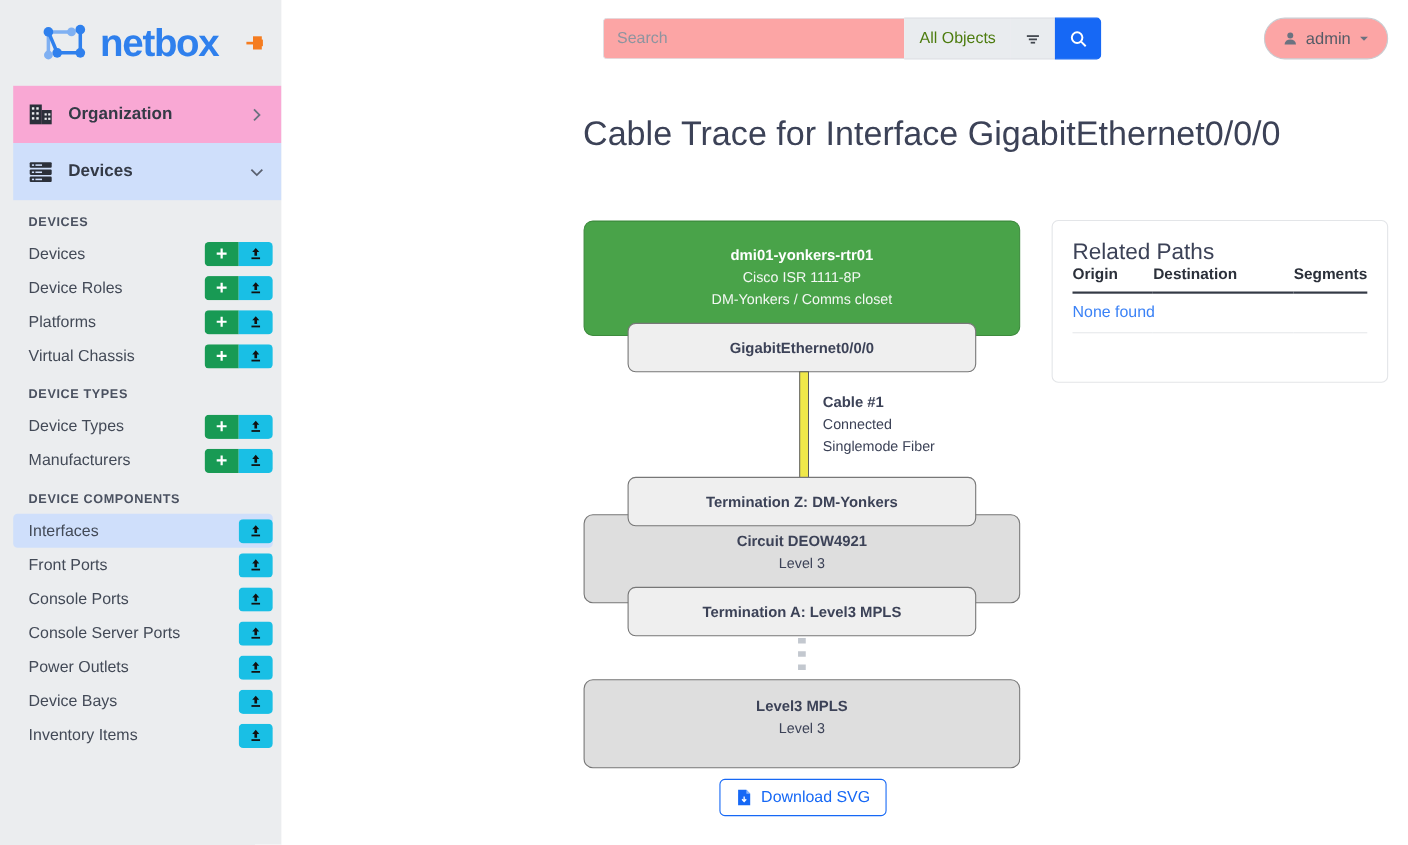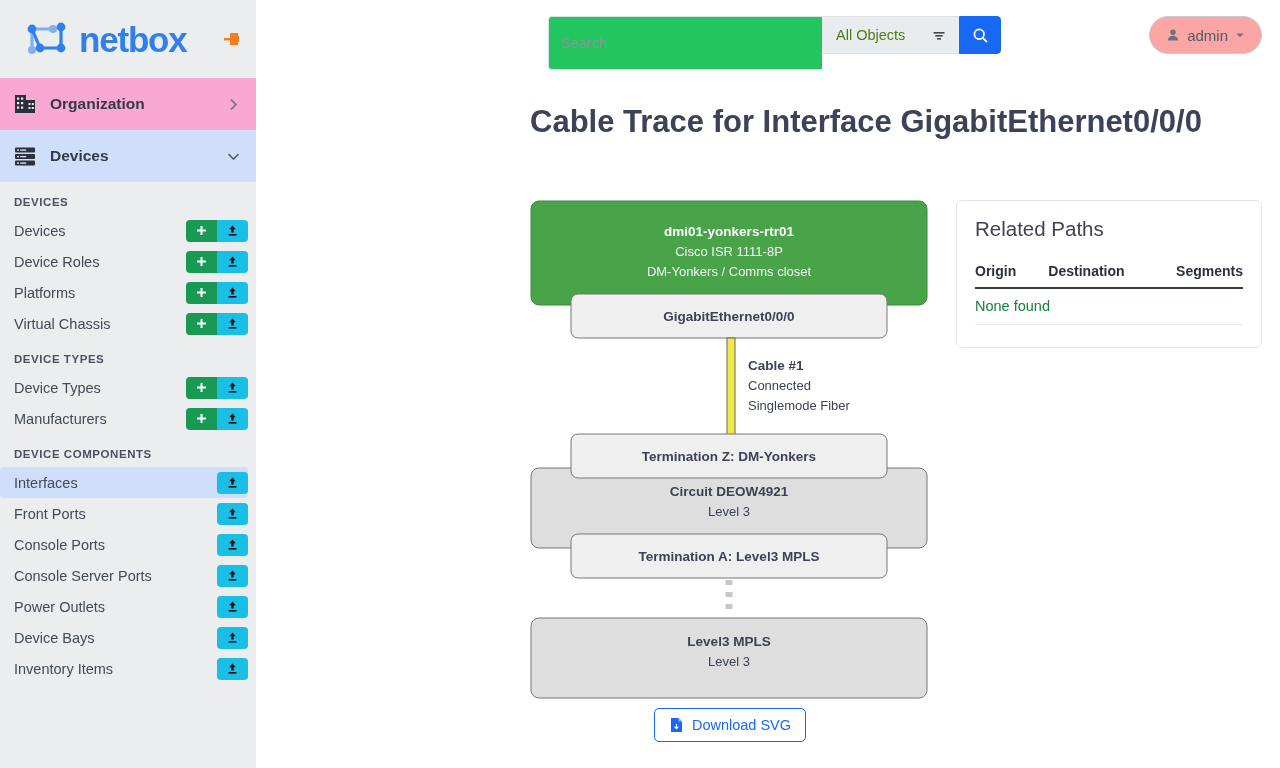--- a/index.html
+++ b/index.html
@@ -14,20 +14,21 @@
 
   
   .app { display: flex; width: 1280px; height: 768px; }
 
   
   .sidebar {
     width: 256px; min-width: 256px; height: 768px;
     background: #ebedef;
     overflow: hidden;
     position: relative;
+    padding-left: 12px;
   }
   .brand-row {
     height: 78px;
     display: flex; align-items: center;
     padding: 0 14px 0 22px;
   }
   .brand-logo { display: flex; align-items: center; gap: 9px; flex: 1; }
   .brand-mark { width: 48px; height: 44px; display:block; }
   .brand-word {
     font-size: 35px; font-weight: 700; letter-spacing: -1.2px;
@@ -75,25 +76,25 @@
 
   
   .main { flex: 1; height: 768px; background: #fff; overflow: hidden; position: relative; }
 
   .topbar {
     height: 70px; display: flex; align-items: center;
     padding: 0 18px;
   }
   .search-wrap { display: flex; margin: 0 auto 0 274px; height: 38px; }
   .search-input {
-    width: 274px; height: 54px;
+    width: 274px; height: 38px;
     border: 1px solid #dfe1e5; border-right: none;
     border-radius: 4px 0 0 4px;
     padding: 0 12px; font-size: 14.5px; color: #3c4257;
-    background: #22c55e; outline: none;
+    background: #fca5a5; outline: none;
     font-family: "Liberation Sans", sans-serif;
   }
   .search-input::placeholder { color: #8e949f; }
   .search-scope {
     display: flex; align-items: center; justify-content: center;
     height: 38px; padding: 0 14px;
     background: #e9ecef; border: 1px solid #dfe1e5; border-left: none; border-right: none;
     font-size: 14.5px; color: #4d7c0f; white-space: nowrap; cursor: pointer;
   }
   .search-filter {
@@ -108,21 +109,21 @@
     border: 1px solid #1668f5; border-radius: 0 4px 4px 0; cursor: pointer;
   }
   .user-btn {
     display: flex; align-items: center; gap: 7px;
     height: 38px; padding: 0 16px; margin-left: auto;
     border: 1px solid #c9ccd1; border-radius: 19px;
     background: #fca5a5; color: #545b66; font-size: 15px; cursor: pointer; text-align: center;
   }
 
   .page-title {
-    font-size: 31px; font-weight: 700; color: #3c4257;
+    font-size: 31px; font-weight: 400; color: #3c4257;
     padding: 14px 0 0 274px; line-height: 1.1;
   }
 
   .content { display: flex; padding: 40px 18px 0 274px; gap: 26px; }
 
   
   .trace-col { width: 400px; flex: 0 0 400px; position: relative; }
   .trace-svg-box { position: relative; width: 398px; height: 500px; }
 
   .dl-btn-row { display: flex; justify-content: center; margin-top: 8px; }
@@ -135,30 +136,30 @@
     text-align: center; margin-top: 24px;
     font-size: 30px; color: #2d7a3e; font-weight: 400;
   }
 
   
   .paths-card {
     flex: 1; max-width: 568px; height: 148px;
     border: 1px solid #e3e5e8; border-radius: 6px;
     background: #fff; padding: 16px 18px;
   }
-  .paths-title { font-size: 20.5px; color: #3c4257; margin-bottom: 22px; }
+  .paths-title { font-size: 20.5px; color: #3c4257; margin-bottom: 0; }
   table.paths { width: 100%; border-collapse: collapse; }
   table.paths th {
     text-align: left; font-size: 14px; font-weight: 700; color: #2b303a;
     padding: 0 0 8px 0; border-bottom: 2px solid #343a46;
   }
   table.paths th.c1 { width: 126px; }
   table.paths th.c2 { width: 212px; }
   table.paths td {
-    font-size: 14.5px; color: #15803d;
+    font-size: 14.5px; color: #3b82f6;
     padding: 9px 0 10px 0; border-bottom: 1px solid #e7e9ec;
   }
 </style>
 </head>
 <body>
 
 <div class="app">
 
   <aside class="sidebar">
 

